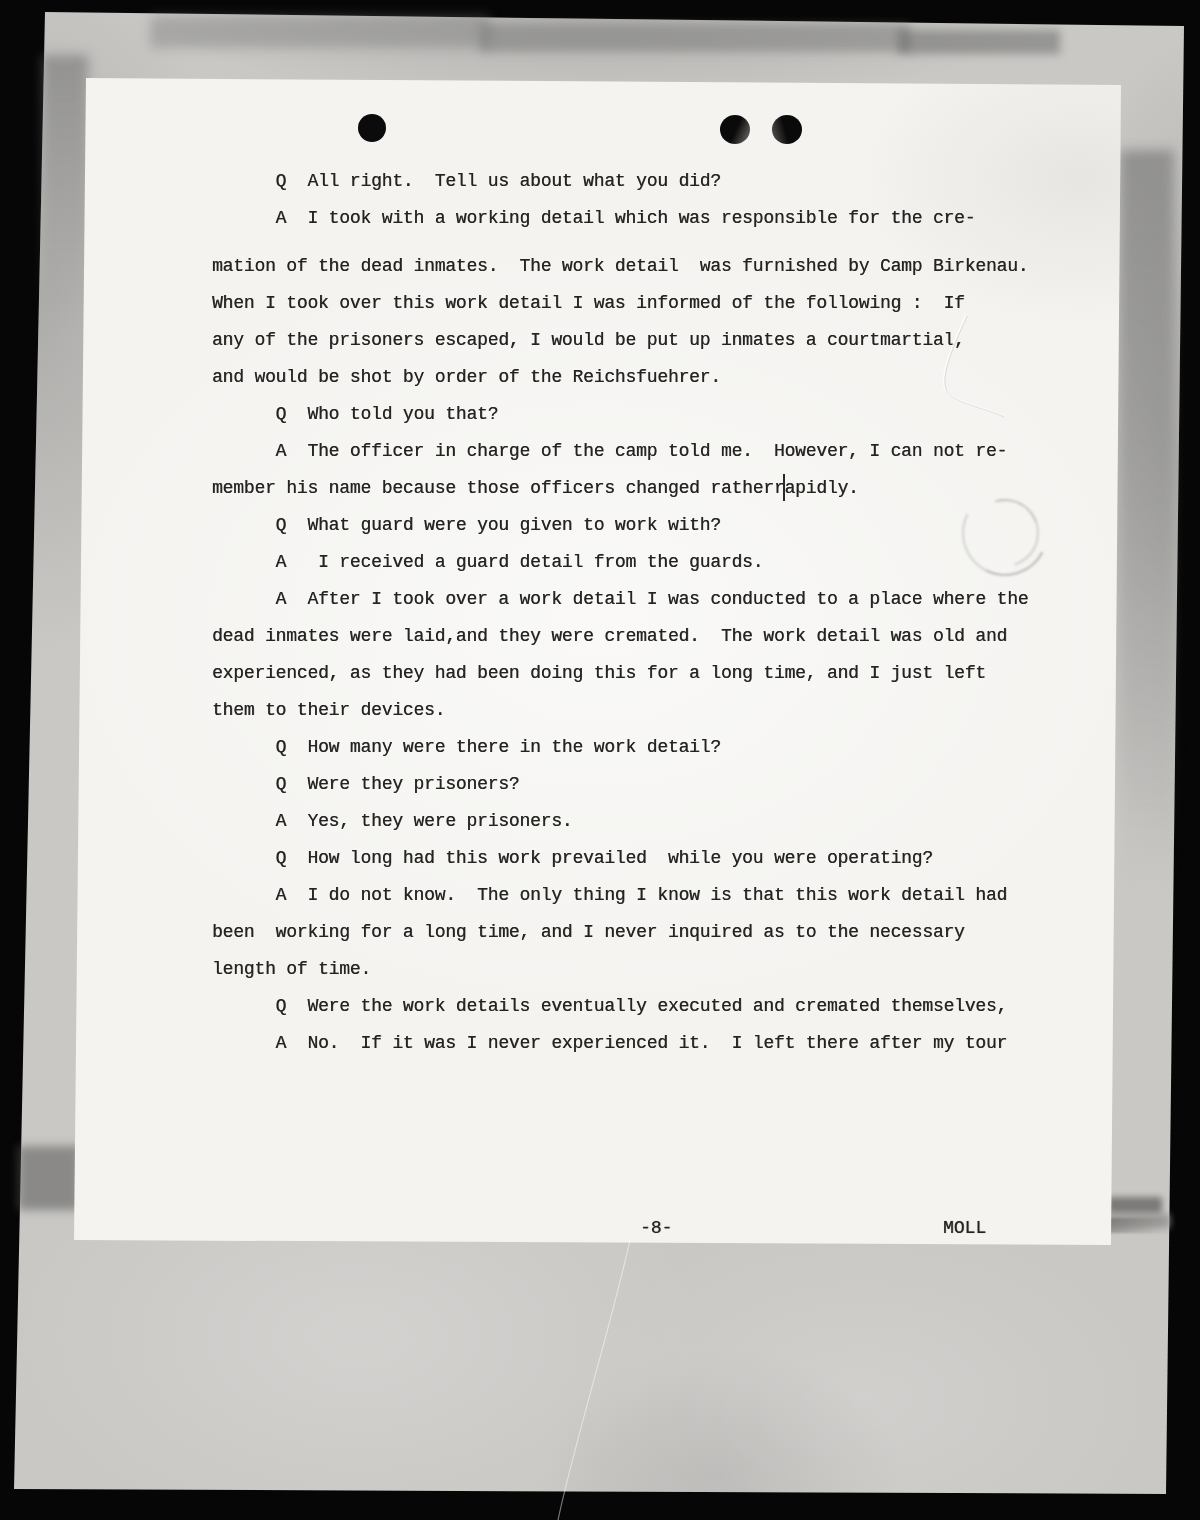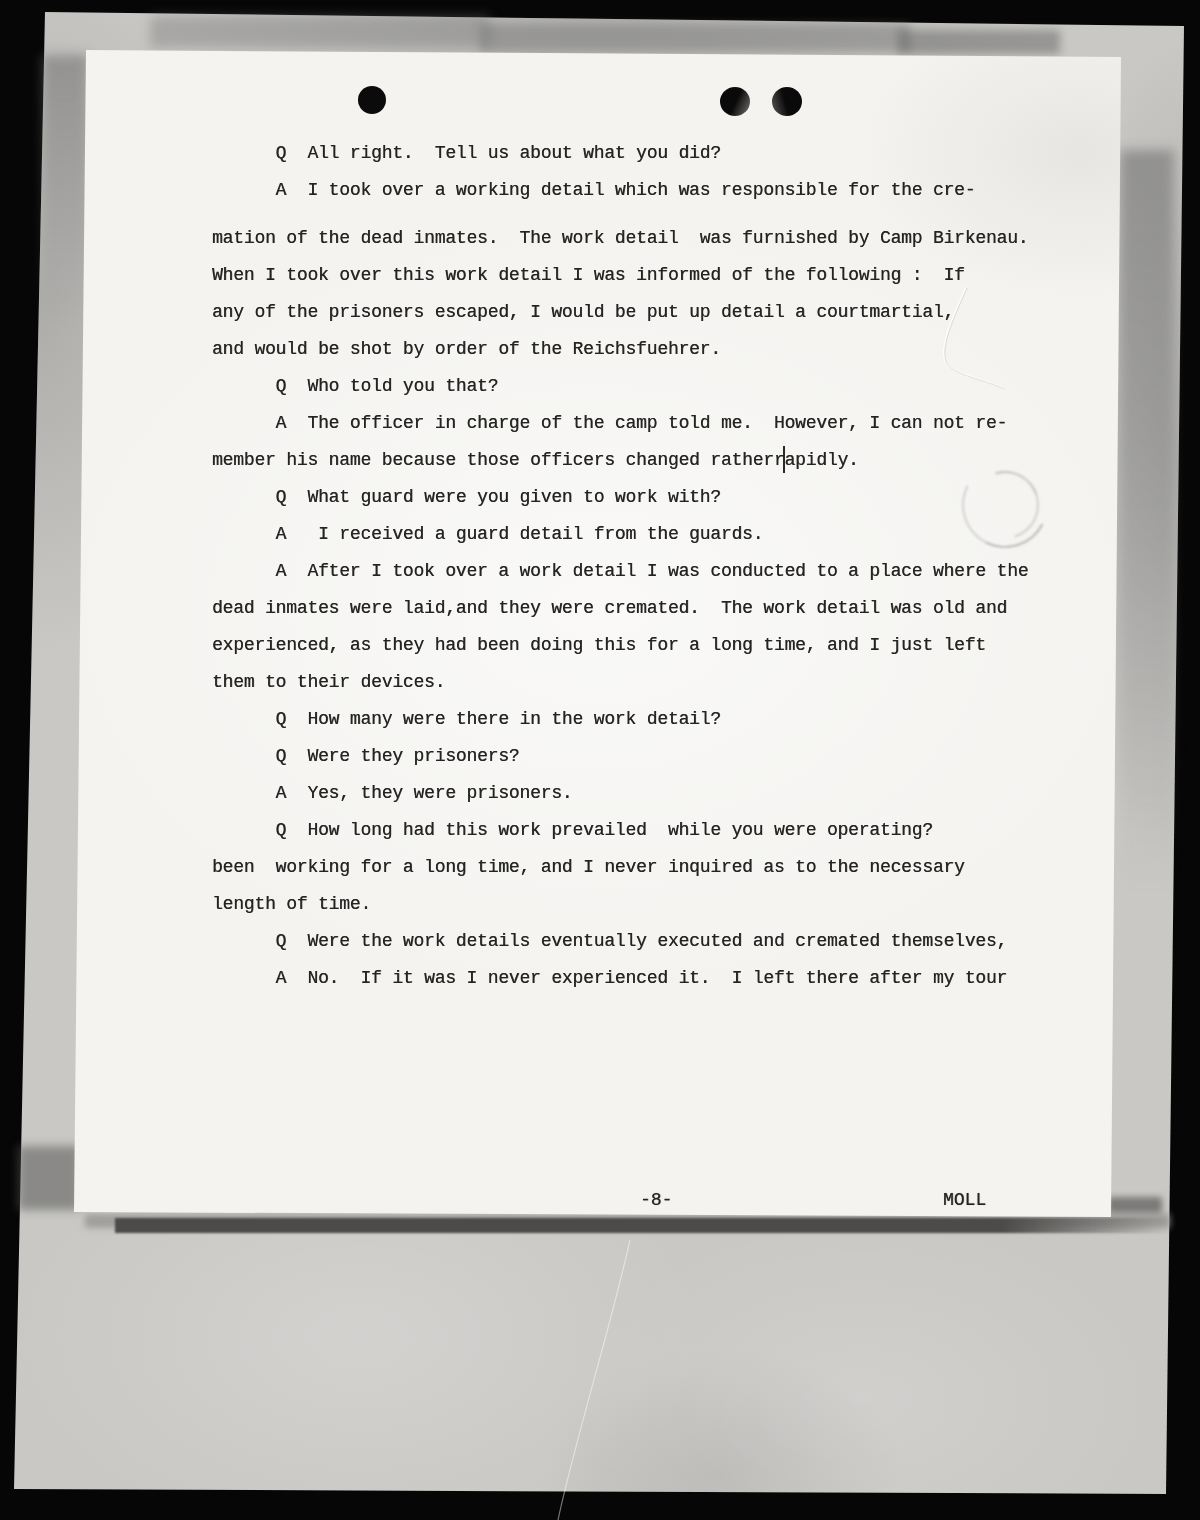--- a/index.html
+++ b/index.html
@@ -40,20 +40,21 @@
   }
   
   .page{
     position:absolute;inset:0;
     clip-path:polygon(86px 50px,1121px 57px,1111px 1217px,74px 1212px);
     background:
       radial-gradient(ellipse 700px 500px at 50% 40%, rgba(255,255,255,.5), transparent 80%),
       radial-gradient(ellipse 300px 200px at 90% 10%, rgba(190,190,188,.25), transparent 75%),
       radial-gradient(ellipse 260px 300px at 5% 95%, rgba(195,195,192,.22), transparent 75%),
       var(--paper,#f4f3f0);
+    margin-top: 28px;
   }
   .hole{position:absolute;border-radius:50%;}
   .hole-1{left:358px;top:86px;width:28px;height:28px;background:#0b0b0b;}
   .hole-2{left:720px;top:87px;width:30px;height:29px;background:linear-gradient(115deg,#0a0a0a 52%,#555351 85%);}
   .hole-3{left:772px;top:87px;width:30px;height:29px;background:linear-gradient(255deg,#0a0a0a 55%,#454442 88%);}
   
   .text-block{
     position:absolute;left:212px;top:135px;width:860px;
     font-size:18px;line-height:37px;letter-spacing:-0.2px;
     color:var(--ink,#242322);
@@ -103,38 +104,39 @@
   <div class="smudge sm-band-right"></div>
 
   <div class="page">
 
     <div class="hole hole-1"></div>
     <div class="hole hole-2"></div>
     <div class="hole hole-3"></div>
 
     <div class="text-block" id="text-block">
         <div class="tline">      Q  All right.  Tell us about what you did?</div>
-        <div class="tline">      A  I took over a working detail which was responsible for the cre-</div>
+        <div class="tline">      A  I took with a working detail which was responsible for the cre-</div>
         <div class="tline gap-before">mation of the dead inmates.  The work detail  was furnished by Camp Birkenau.</div>
         <div class="tline">When I took over this work detail I was informed of the following :  If</div>
-        <div class="tline">any of the prisoners escaped, I would be put up detail a courtmartial,</div>
+        <div class="tline">any of the prisoners escaped, I would be put up inmates a courtmartial,</div>
         <div class="tline">and would be shot by order of the Reichsfuehrer.</div>
         <div class="tline">      Q  Who told you that?</div>
         <div class="tline">      A  The officer in charge of the camp told me.  However, I can not re-</div>
         <div class="tline">member his name because those officers changed ratherrapidly.</div>
         <div class="tline">      Q  What guard were you given to work with?</div>
         <div class="tline">      A   I received a guard detail from the guards.</div>
         <div class="tline">      A  After I took over a work detail I was conducted to a place where the</div>
         <div class="tline">dead inmates were laid,and they were cremated.  The work detail was old and</div>
         <div class="tline">experienced, as they had been doing this for a long time, and I just left</div>
         <div class="tline">them to their devices.</div>
         <div class="tline">      Q  How many were there in the work detail?</div>
         <div class="tline">      Q  Were they prisoners?</div>
         <div class="tline">      A  Yes, they were prisoners.</div>
         <div class="tline">      Q  How long had this work prevailed  while you were operating?</div>
+        <div class="tline">      A  I do not know.  The only thing I know is that this work detail had</div>
         <div class="tline">been  working for a long time, and I never inquired as to the necessary</div>
         <div class="tline">length of time.</div>
         <div class="tline">      Q  Were the work details eventually executed and cremated themselves,</div>
         <div class="tline">      A  No.  If it was I never experienced it.  I left there after my tour</div>
       </div>
 
     <div class="insertion-mark"></div>
 
     <div class="stamp">
       <div class="arc-outer"></div>

